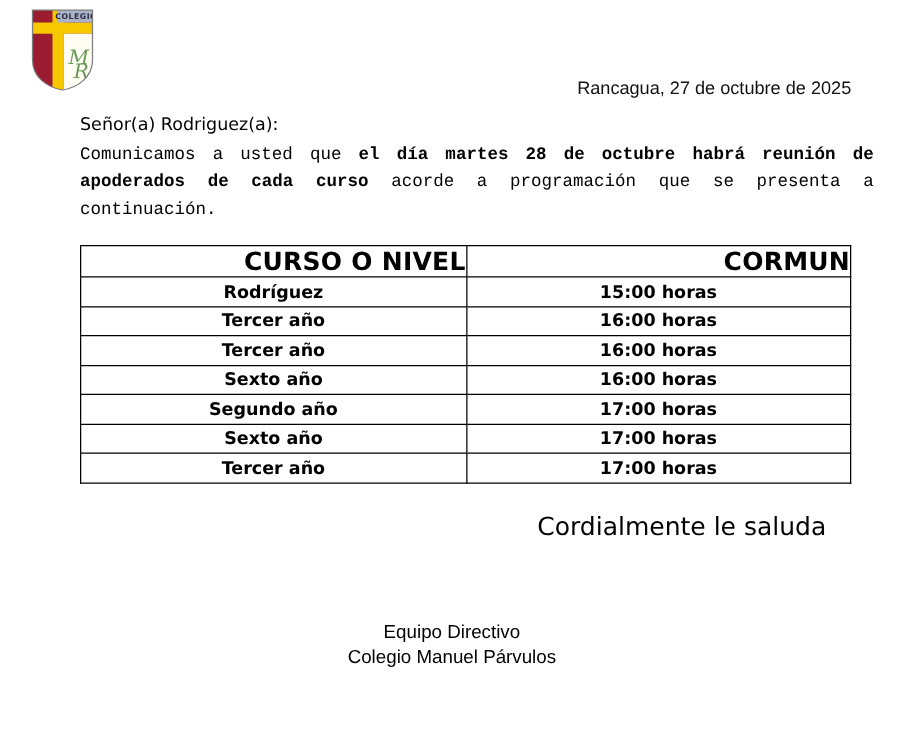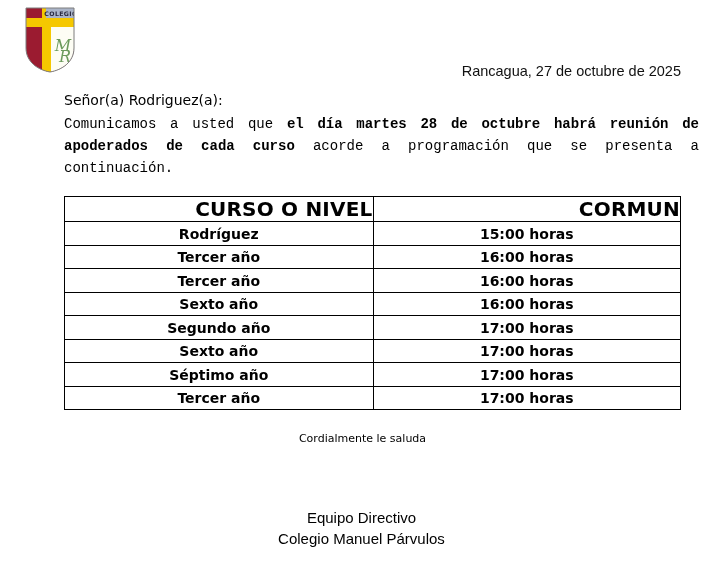--- a/index.html
+++ b/index.html
@@ -114,23 +114,23 @@
     font-weight: bold;
     font-size: 14px;
     padding: 0;
   }
   table.schedule th { font-size: 20px; letter-spacing: 0.2px; text-align: right; }
   .col-course { width: 308px; }
   .col-time   { width: 307px; }
 
   
   .closing {
-    text-align: center;
-    font-family: "DejaVu Sans", sans-serif;
-    font-size: 11px;
+    text-align: right;
+    font-family: "DejaVu Sans", sans-serif;
+    font-size: 20px;
     margin-top: 22px;
     padding-right: 20px;
   }
   .signature {
     text-align: center;
     font-family: "Liberation Sans", sans-serif;
     font-size: 15px;
     line-height: 1.35;
     margin-top: 63px;
     padding-right: 22px;
@@ -208,24 +208,20 @@
         </tr>
         <tr>
           <td>Segundo año</td>
           <td>17:00 horas</td>
         </tr>
         <tr>
           <td>Sexto año</td>
           <td>17:00 horas</td>
         </tr>
         <tr>
-          <td>Séptimo año</td>
-          <td>17:00 horas</td>
-        </tr>
-        <tr>
           <td>Tercer año</td>
           <td>17:00 horas</td>
         </tr>
       </tbody>
     </table>
   </div>
 
   <div class="closing">Cordialmente le saluda</div>
 
   <div class="signature">

